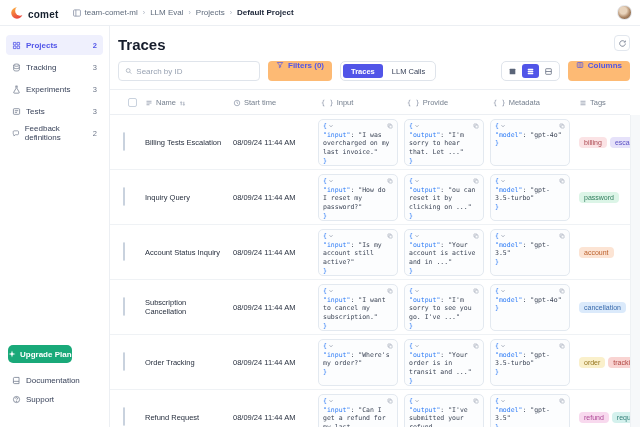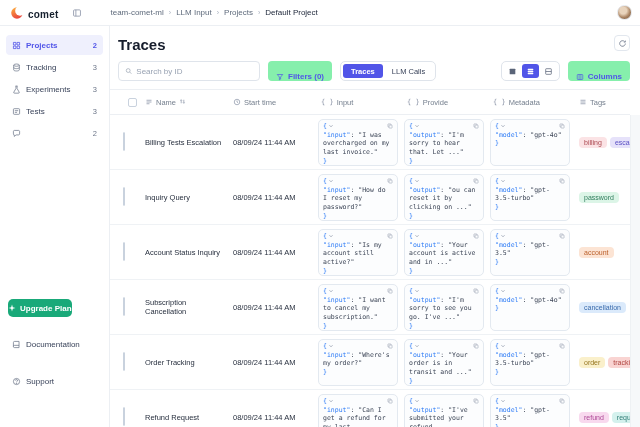--- a/index.html
+++ b/index.html
@@ -6,63 +6,63 @@
   html,body{width:640px;height:427px;overflow:hidden}
   body{font-family:"Liberation Sans",sans-serif;color:#1B2437;background:#fff}
   svg{display:block}
   .app{width:640px;height:427px;display:flex;flex-direction:column;overflow:hidden}
 
   
   .topbar{height:26px;display:flex;align-items:center;border-bottom:1px solid #ECEFF3;padding:0 8px 0 10px;flex:none}
   .logo{display:flex;align-items:flex-end;gap:4px}
   .logo-text{font-size:10px;font-weight:700;color:#16202E;letter-spacing:.2px}
   .collapse-btn{margin-left:14px;color:#8A93A6;cursor:pointer}
-  .breadcrumbs{display:flex;align-items:center;gap:5px;margin-left:28px;font-size:8px;color:#5F6B7C}
+  .breadcrumbs{display:flex;align-items:center;gap:5px;margin-left:2px;font-size:8px;color:#5F6B7C}
   .crumb-sep{color:#A8B0BE;font-size:7px}
-  .crumb:last-child{color:#1B2437;font-weight:400}
+  .crumb:last-child{color:#1B2437;font-weight:700}
   .avatar{margin-left:auto;width:15px;height:15px;border-radius:50%;background:radial-gradient(circle at 40% 35%,#E8D3BC 0 30%,#A98362 60%,#6E5643 100%);border:1px solid #E4E7EC}
 
   
   .body{flex:1;display:flex;min-height:0}
   .sidebar{width:110px;flex:none;border-right:1px solid #ECEFF3;display:flex;flex-direction:column;padding-top:8px}
   .nav-item{display:flex;align-items:center;gap:5px;height:20px;margin:1px 6px;padding:0 6px;border-radius:4px;font-size:8px;color:#39435A;cursor:pointer}
   .nav-item .nav-ic{color:#6B7588}
   .nav-item.active{background:#EFF0FD;color:#5155E8;font-weight:700}
   .nav-item.active .nav-ic{color:#5155E8}
   .nav-count{margin-left:auto;color:#6B7588;font-size:7.5px}
   .nav-item.active .nav-count{color:#5155E8}
   .side-footer{margin-top:auto;padding-bottom:18px}
   .upgrade-btn{display:flex;align-items:center;justify-content:center;gap:4px;height:18px;margin:0 8px 8px;background:#19A979;color:#fff;font-size:8px;font-weight:700;border:none;border-radius:5px;cursor:pointer}
-  .foot-item{display:flex;align-items:center;gap:5px;height:19px;margin:18px 6px;padding:0 6px;font-size:8px;color:#39435A;cursor:pointer}
+  .foot-item{display:flex;align-items:center;gap:5px;height:19px;margin:0 6px;padding:0 6px;font-size:8px;color:#39435A;cursor:pointer}
   .foot-item .nav-ic{color:#6B7588}
 
   
   .main{flex:1;min-width:0;display:flex;flex-direction:column;position:relative}
   .page-header{display:flex;align-items:flex-start;justify-content:space-between;padding:9px 10px 0 8px}
   .page-title{font-size:15px;font-weight:700;color:#161D2C;line-height:19px}
   .icon-btn{width:16px;height:16px;border:1px solid #E2E7EE;border-radius:4px;background:#fff;display:flex;align-items:center;justify-content:center;color:#6B7588;cursor:pointer}
 
   .toolbar{display:flex;align-items:center;gap:8px;padding:7px 10px 8px 8px}
   .search-box{display:flex;align-items:center;gap:4px;width:142px;height:20px;border:1px solid #DFE4EB;border-radius:4px;padding:0 6px;color:#98A2B2}
   .search-box input{border:none;outline:none;width:100%;font-size:8px;font-family:"Liberation Sans",sans-serif;color:#39435A}
   .search-box input::placeholder{color:#98A2B2}
-  .soft-btn{display:flex;align-items:flex-end;gap:4px;height:20px;padding:0 8px;border-radius:4px;background:#86efac;color:#5155E8;font-size:8px;font-weight:700;border:none;cursor:pointer}
+  .soft-btn{display:flex;align-items:flex-start;gap:4px;height:20px;padding:0 8px;border-radius:4px;background:#fdba74;color:#5155E8;font-size:8px;font-weight:700;border:none;cursor:pointer}
   .seg-group{display:flex;align-items:center;gap:1px;border:1px solid #DFE4EB;border-radius:5px;background:#fff;padding:2px;height:20px}
   .seg{height:14px;display:flex;align-items:center;padding:0 8px;border-radius:3px;font-size:7.5px;color:#39435A;cursor:pointer}
   .seg.active{background:#5155E8;color:#fff;font-weight:700}
   .toolbar-right{margin-left:auto;display:flex;align-items:center;gap:8px}
   .dens-cell{width:17px;height:14px;display:flex;align-items:center;justify-content:center;border-radius:3px;color:#5A6478;cursor:pointer}
   .dens-cell.active{background:#5155E8;color:#fff}
 
   
   .table{flex:1;min-height:0;position:relative;padding-right:10px;overflow:hidden}
   .scroll-gutter{position:absolute;top:26px;right:0;bottom:0;width:10px;background:#F6F8FA;border-left:1px solid #EEF1F4}
   .grid-row{display:grid;grid-template-columns:30px 88px 88px 86px 86px 86px 1fr;align-items:center}
   .thead{height:26px;border-top:1px solid #ECEFF3;border-bottom:1px solid #ECEFF3;color:#76808F;font-size:7.5px}
-  .th{display:flex;align-items:flex-start;gap:3px;padding-left:5px}
+  .th{display:flex;align-items:flex-end;gap:3px;padding-left:5px}
   .th .h-ic{color:#8A93A6}
   .braces-glyph{font-family:"DejaVu Sans Mono",monospace;font-size:7px;color:#8A93A6}
   .trow{height:55px;border-bottom:1px solid #EFF2F5}
   .checkbox{width:9px;height:9px;border:1px solid #C9D2DE;border-radius:2px;background:#fff;margin-left:13px;cursor:pointer}
   .cell-name{font-size:7.5px;color:#28303F;padding-left:5px}
   .cell-time{font-size:7.5px;color:#28303F;padding-left:5px}
   .json-box{width:80px;height:47px;margin-left:2px;border:1px solid #E3E9F0;border-radius:5px;background:#FCFDFE;padding:2px 4px 0;font-family:"DejaVu Sans Mono",monospace;font-size:6.5px;line-height:1.38;overflow:hidden;color:#3D4657;cursor:pointer}
   .json-head{display:flex;align-items:center;gap:1px;height:9px}
   .brace{color:#2E7CF6}
   .jk{color:#2E7CF6}
@@ -96,21 +96,21 @@
     </div>
     <span class="collapse-btn">
       <svg width="10" height="10" viewBox="0 0 16 16" fill="none" stroke="currentColor" stroke-width="1.3">
           <rect x="2.5" y="3" width="11" height="10" rx="1.5"></rect>
           <line x1="6.2" y1="3" x2="6.2" y2="13"></line>
         </svg>
     </span>
     <div class="breadcrumbs">
       <span class="crumb">team-comet-ml</span>
       <span class="crumb-sep">›</span>
-      <span class="crumb">LLM Input</span>
+      <span class="crumb">LLM Eval</span>
       <span class="crumb-sep">›</span>
       <span class="crumb">Projects</span>
       <span class="crumb-sep">›</span>
       <span class="crumb">Default Project</span>
     </div>
     <div class="avatar"></div>
   </div>
 
   <div class="body">
 
@@ -142,20 +142,21 @@
             <rect x="2.5" y="3" width="11" height="10" rx="1.5"></rect>
             <path d="M5 6.5h6M5 9.5h4"></path>
           </svg>
         <span>Tests</span>
         <span class="nav-count">3</span>
       </div>
       <div class="nav-item">
         <svg class="nav-ic" width="9" height="9" viewBox="0 0 16 16" fill="none" stroke="currentColor" stroke-width="1.3">
             <path d="M2.5 4.2c0-.9.8-1.7 1.7-1.7h7.6c.9 0 1.7.8 1.7 1.7v4.6c0 .9-.8 1.7-1.7 1.7H7.2L4 13.2v-2.7h-.2c-.7 0-1.3-.8-1.3-1.7z"></path>
           </svg>
+        <span>Feedback definitions</span>
         <span class="nav-count">2</span>
       </div>
 
       <div class="side-footer">
         <button class="upgrade-btn">
           <svg width="8" height="8" viewBox="0 0 16 16" fill="currentColor">
               <path d="M8 1l1.6 5.4L15 8l-5.4 1.6L8 15 6.4 9.6 1 8l5.4-1.6z"></path>
             </svg>
           <span>Upgrade Plan</span>
         </button>

